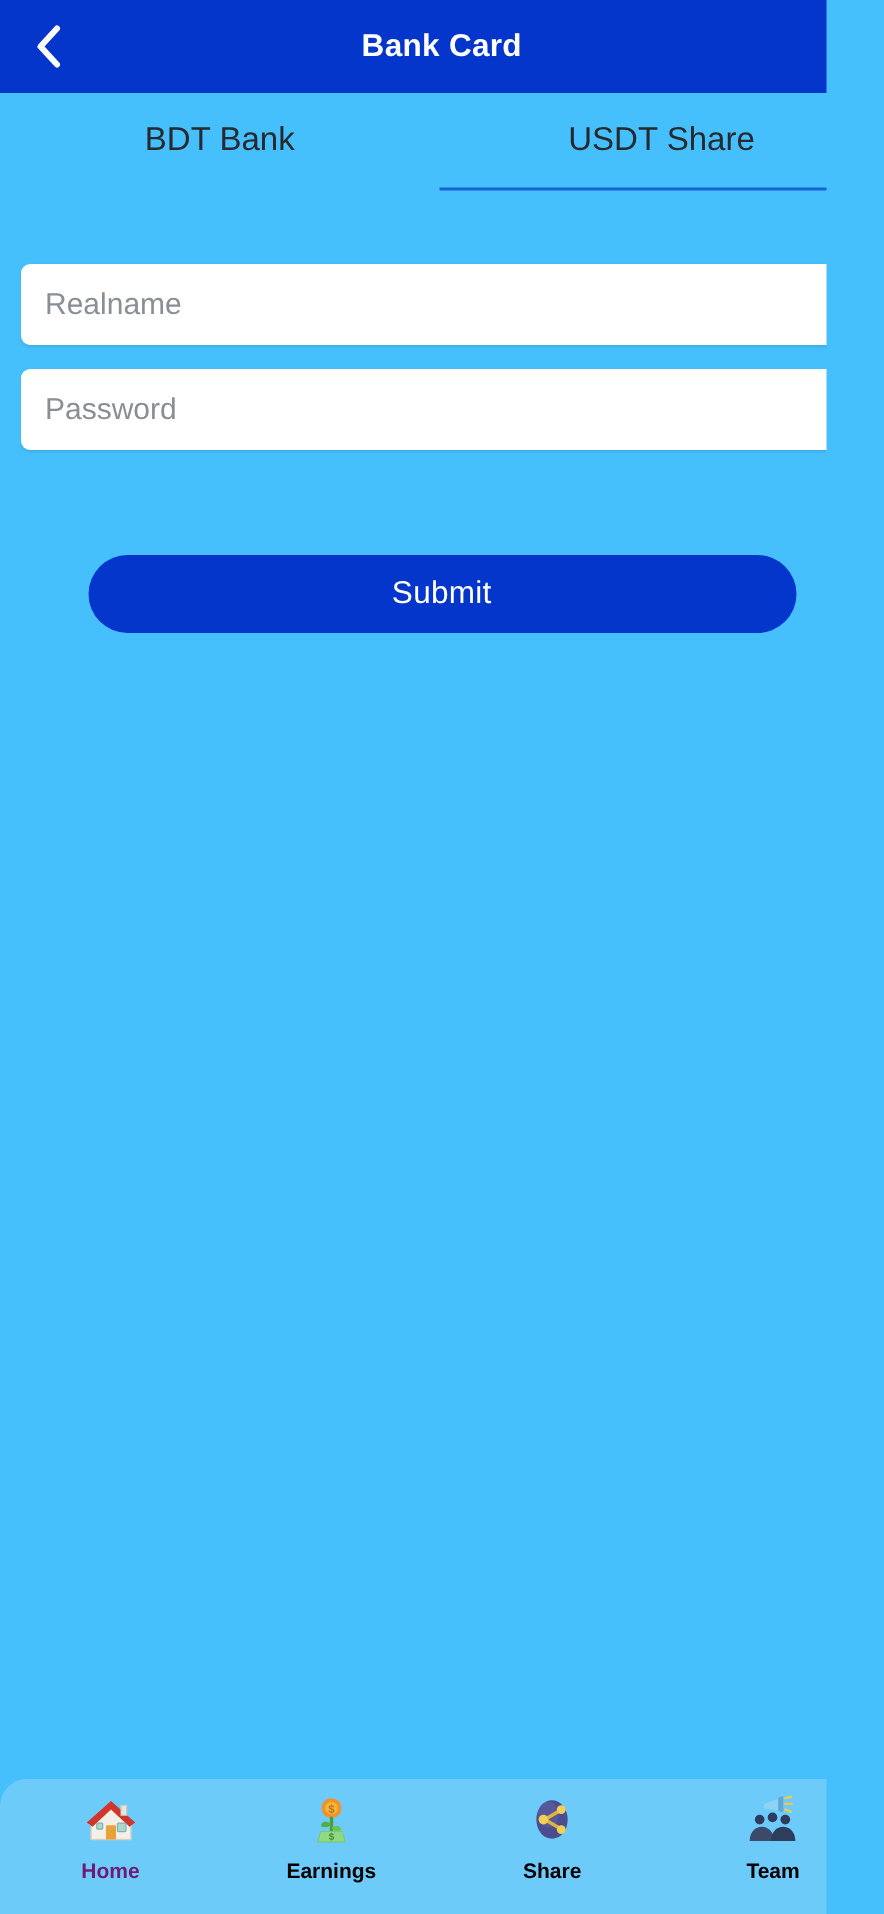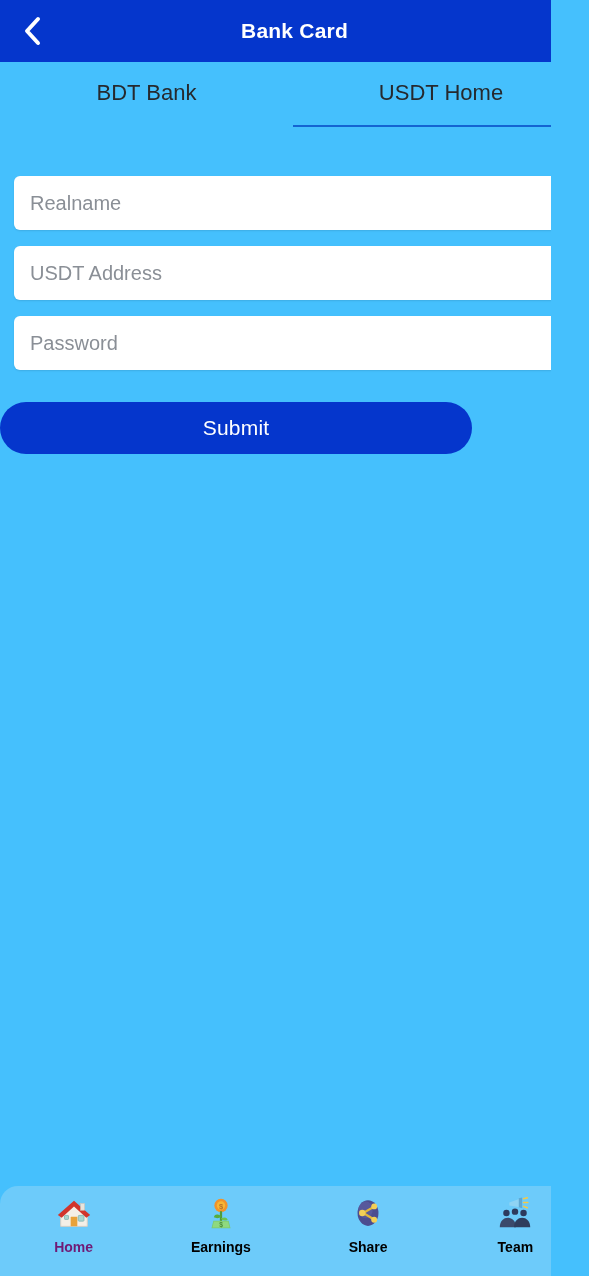--- a/index.html
+++ b/index.html
@@ -118,25 +118,25 @@
     outline: none;
   }
   .field::placeholder {
     color: #8a8f96;
     opacity: 1;
     font-size: 20px;
   }
 
   .submit-wrap {
     position: absolute;
-    top: 402px;
-    left: 0;
-    width: 589px;
-    display: flex;
-    justify-content: flex-start;
+    top: 370px;
+    left: 0;
+    width: 589px;
+    display: flex;
+    justify-content: center;
   }
   .submit-btn {
     width: 472px;
     height: 52px;
     background: #0536cc;
     color: #ffffff;
     border: none;
     border-radius: 26px;
     font-family: "Liberation Sans", sans-serif;
     font-size: 21px;
@@ -201,27 +201,26 @@
       </span>
     </button>
     <div class="header-title">Bank Card</div>
   </div>
 
   <div class="tabs">
     <div class="tab tab-bdt">
       <span class="tab-label">BDT Bank</span>
     </div>
     <div class="tab tab-usdt active">
-      <span class="tab-label">USDT Home</span>
+      <span class="tab-label">USDT Share</span>
     </div>
   </div>
 
   <div class="form">
     <input class="field" type="text" placeholder="Realname" style="">
-    <input class="field" type="text" placeholder="USDT Address" style="">
     <input class="field" type="text" placeholder="Password" style="">
   </div>
 
   <div class="submit-wrap">
     <button class="submit-btn">Submit</button>
   </div>
 
   <div class="bottom-nav">
 
     <div class="nav-item active">

